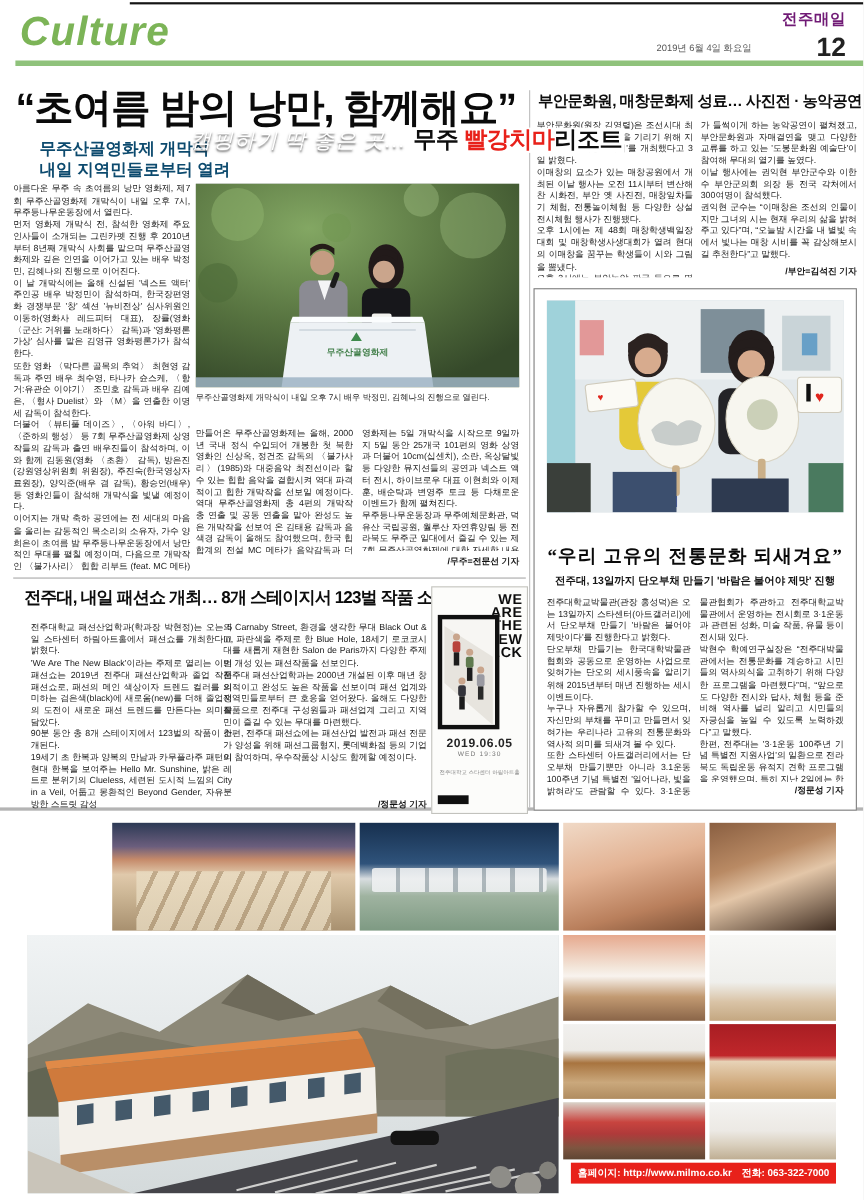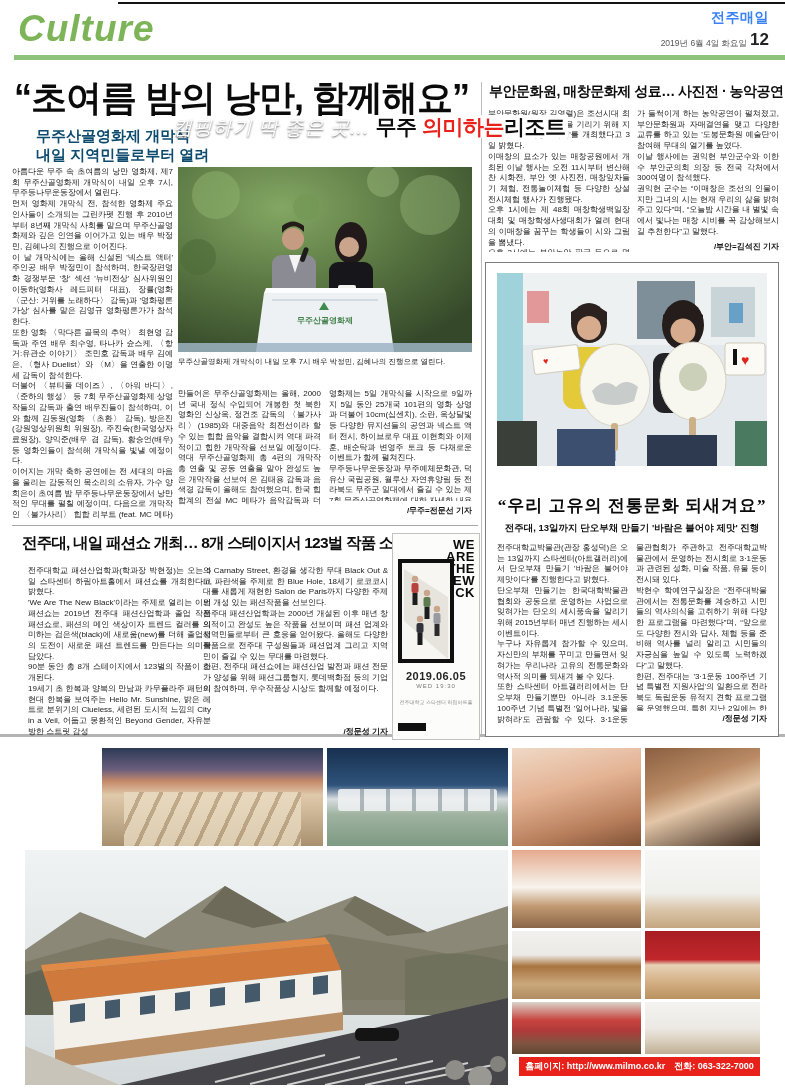--- a/index.html
+++ b/index.html
@@ -4,24 +4,24 @@
 <style>
   *{margin:0;padding:0;box-sizing:border-box;}
   html,body{background:#f2f2f2;}
   body{font-family:"Liberation Sans",sans-serif;}
   .page{position:relative;width:785px;height:1091px;background:#fff;margin:0 auto;overflow:hidden;}
 
   
   .top-rule{position:absolute;left:118px;top:2px;width:667px;height:2px;background:#141414;}
   .culture-title{position:absolute;left:18px;top:8px;font-size:37px;font-style:italic;font-weight:bold;color:#7cb457;letter-spacing:1px;}
   .green-bar{position:absolute;left:14px;top:55px;width:771px;height:5px;background:#8fc27b;}
-  .paper-name{position:absolute;right:16px;top:9px;font-size:14px;font-weight:900;color:#3b82f6;letter-spacing:0.5px;}
-  .date-row{position:absolute;right:16px;top:30px;display:flex;align-items:flex-end;gap:3px;}
+  .paper-name{position:absolute;right:16px;top:9px;font-size:14px;font-weight:900;color:#701a75;letter-spacing:0.5px;}
+  .date-row{position:absolute;right:16px;top:30px;display:flex;align-items:center;gap:19px;}
   .date-row .date{font-size:8.5px;color:#555;}
-  .date-row .page-num{font-size:17px;font-weight:bold;color:#222;}
+  .date-row .page-num{font-size:24px;font-weight:bold;color:#222;margin-left:40px;}
 
   
   .col{position:absolute;font-size:8px;line-height:1.34;color:#1a1a1a;text-align:justify;white-space:pre-line;overflow:hidden;}
   .byline{position:absolute;font-size:8px;font-weight:bold;color:#111;text-align:right;}
   .caption{position:absolute;font-size:7.5px;line-height:1.35;color:#222;}
 
   
   .main-headline{position:absolute;left:14px;top:74px;width:464px;font-size:36px;font-weight:900;color:#0a0a0a;letter-spacing:-1px;white-space:nowrap;}
   .main-subhead{position:absolute;left:36px;top:126px;font-size:15px;font-weight:bold;line-height:19px;color:#0c4a6e;}
   .col1{left:12px;top:167px;width:161px;height:352px;}
@@ -348,16 +348,16 @@
     <div class="ad-photo adg6"></div>
 
     <div class="ad-contact">
       <span>홈페이지: http://www.milmo.co.kr</span>
       <span>전화: 063-322-7000</span>
     </div>
   </section>
 
   <div class="ad-tagline">
     <span class="script">캠핑하기 딱 좋은 곳…</span>
-    <span class="brand"><span>무주 </span><span class="brand-red">의미하는</span><span>리조트</span></span>
+    <span class="brand"><span>무주 </span><span class="brand-red">빨강치마</span><span>리조트</span></span>
   </div>
 
 </div>
 
 </body></html>

